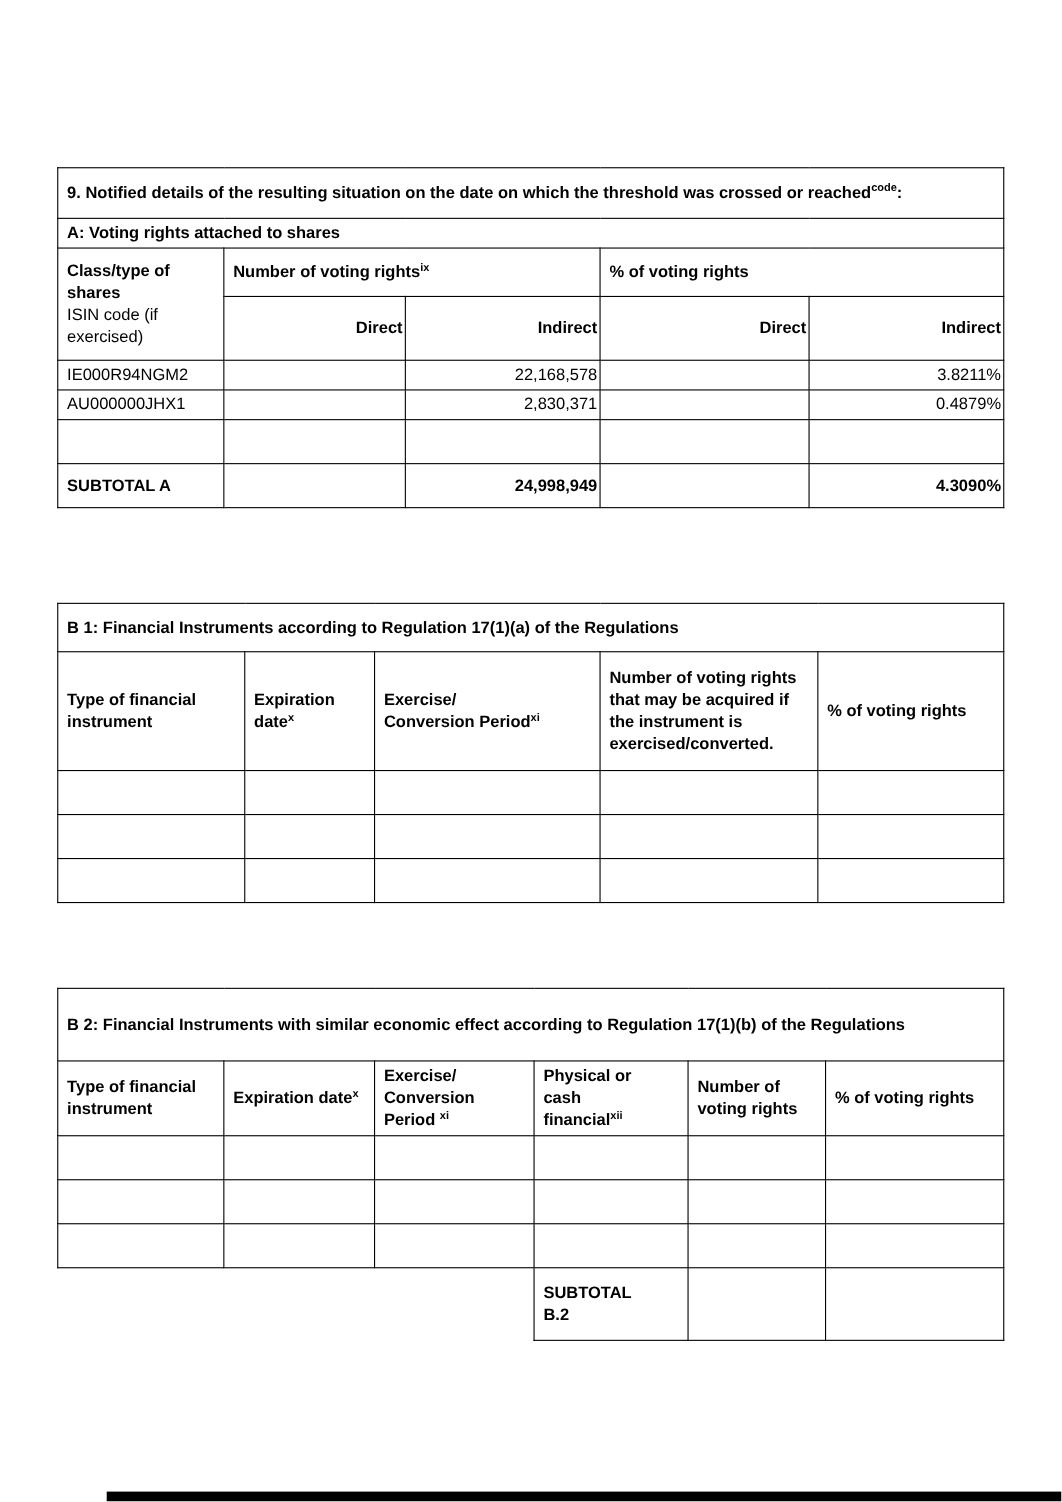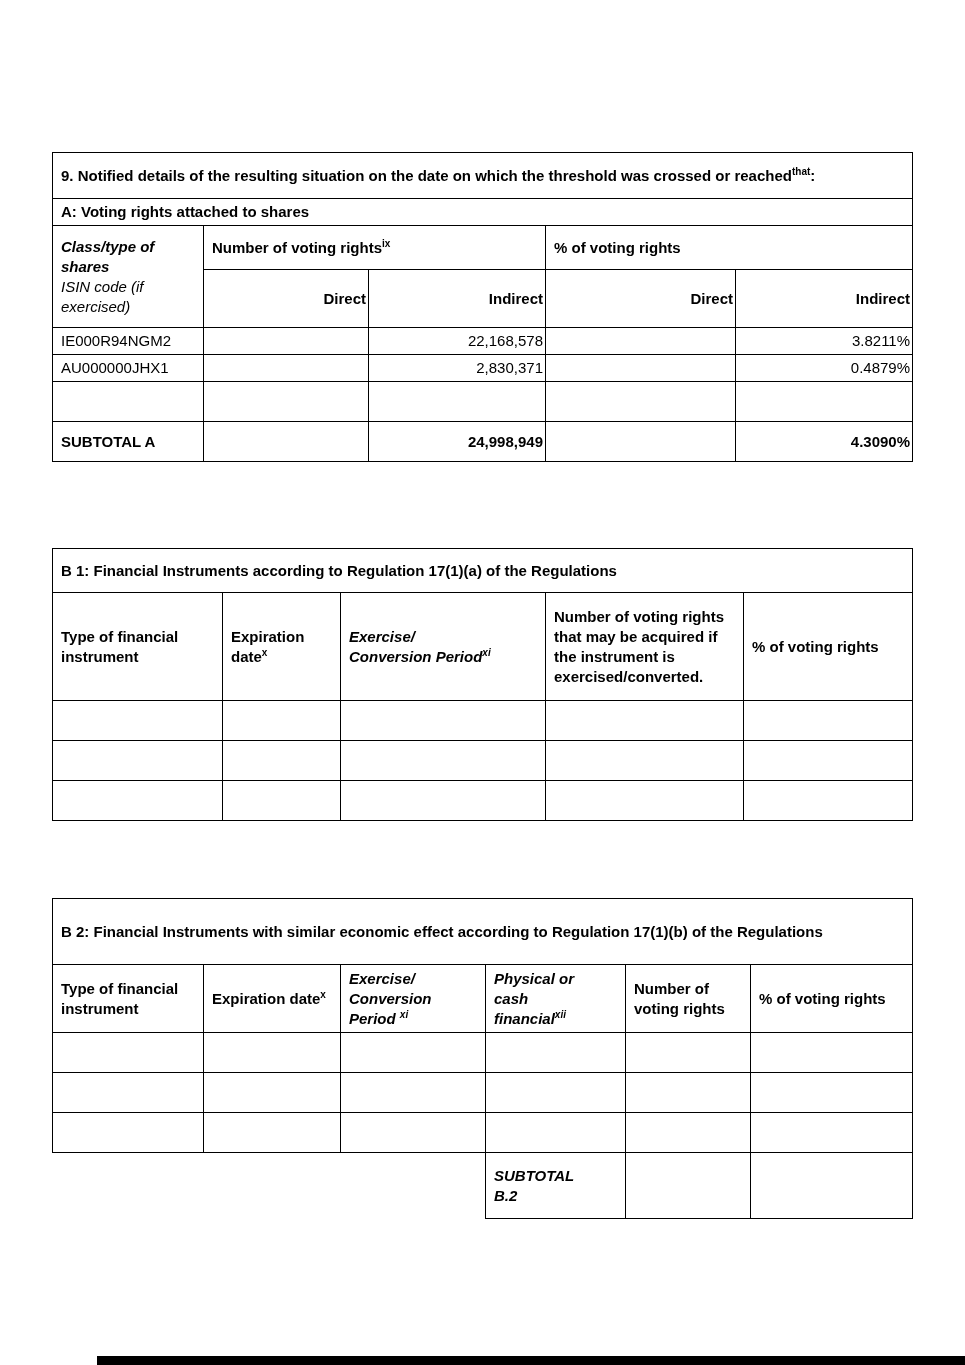--- a/index.html
+++ b/index.html
@@ -21,21 +21,21 @@
   .tbl td {
     border:1px solid #000000;
     vertical-align:middle;
     padding:3px 8px;
     overflow:hidden;
     word-wrap:break-word;
   }
   .tbl td.center { text-align:right; padding:3px 2px; }
   .tbl td.ghost { border:none; background:transparent; }
   .bold { font-weight:bold; }
-  .block { display:block;font-style:italic; }
+  .block { display:block; }
   sup.sup { font-size:10px; vertical-align:super; line-height:0; }
   #table-a { top:152px; }
   #table-b1 { top:548px;border-radius:13px; }
   #table-b2 { top:898px; }
   .h40 { height:40px; } .h41 { height:24px;padding-left:36px; } .h44 { height:44px; }
   .h46 { height:46px; } .h58 { height:58px; } .h66 { height:66px; }
   .h68 { height:68px; } .h108 { height:108px; }
   .footer-bar {
     position:absolute;
     left:97px; right:0; top:1356px; height:9px;
@@ -48,21 +48,21 @@
 <table class="tbl" id="table-a">
   <colgroup>
     <col style="width:151px">
       <col style="width:165px">
       <col style="width:177px">
       <col style="width:190px">
       <col style="width:177px">
   </colgroup>
   <tbody>
     <tr class="h46">
-      <td colspan="5" class="bold"><span>9. Notified details of the resulting situation on the date on which the threshold was crossed or reached</span><sup class="sup">that</sup><span>:</span></td>
+      <td colspan="5" class="bold"><span>9. Notified details of the resulting situation on the date on which the threshold was crossed or reached</span><sup class="sup">code</sup><span>:</span></td>
     </tr>
     <tr class="h41">
       <td colspan="5" class="bold">A: Voting rights attached to shares</td>
     </tr>
     <tr class="h44">
       <td rowspan="2">
         <span class="block bold">Class/type of shares</span>
         <span class="block">ISIN code (if exercised)</span>
       </td>
       <td colspan="2" class="bold"><span>Number of voting rights</span><sup class="sup">ix</sup></td>

